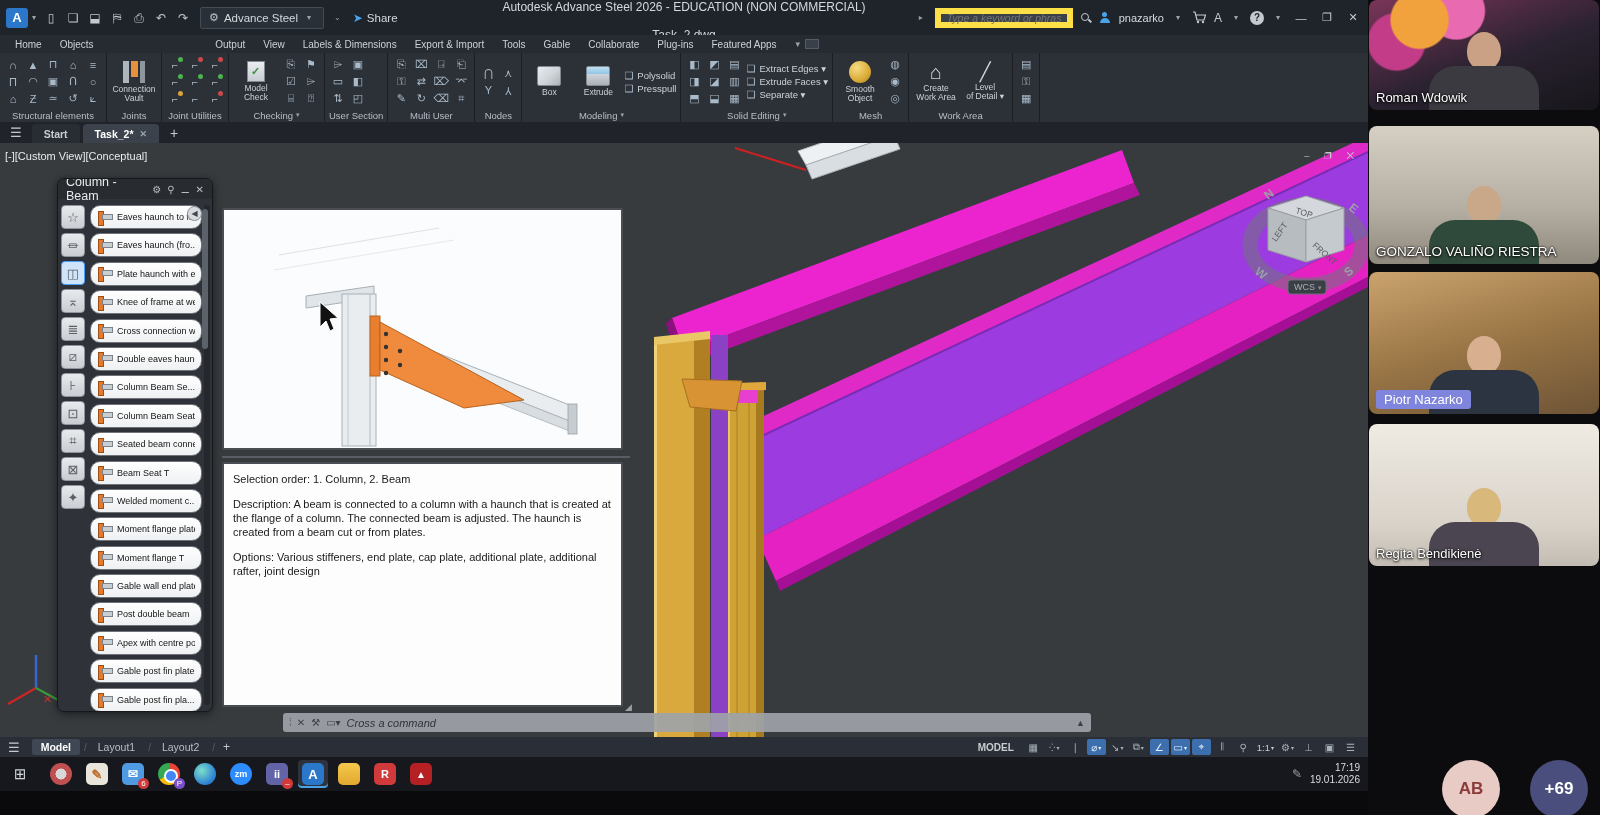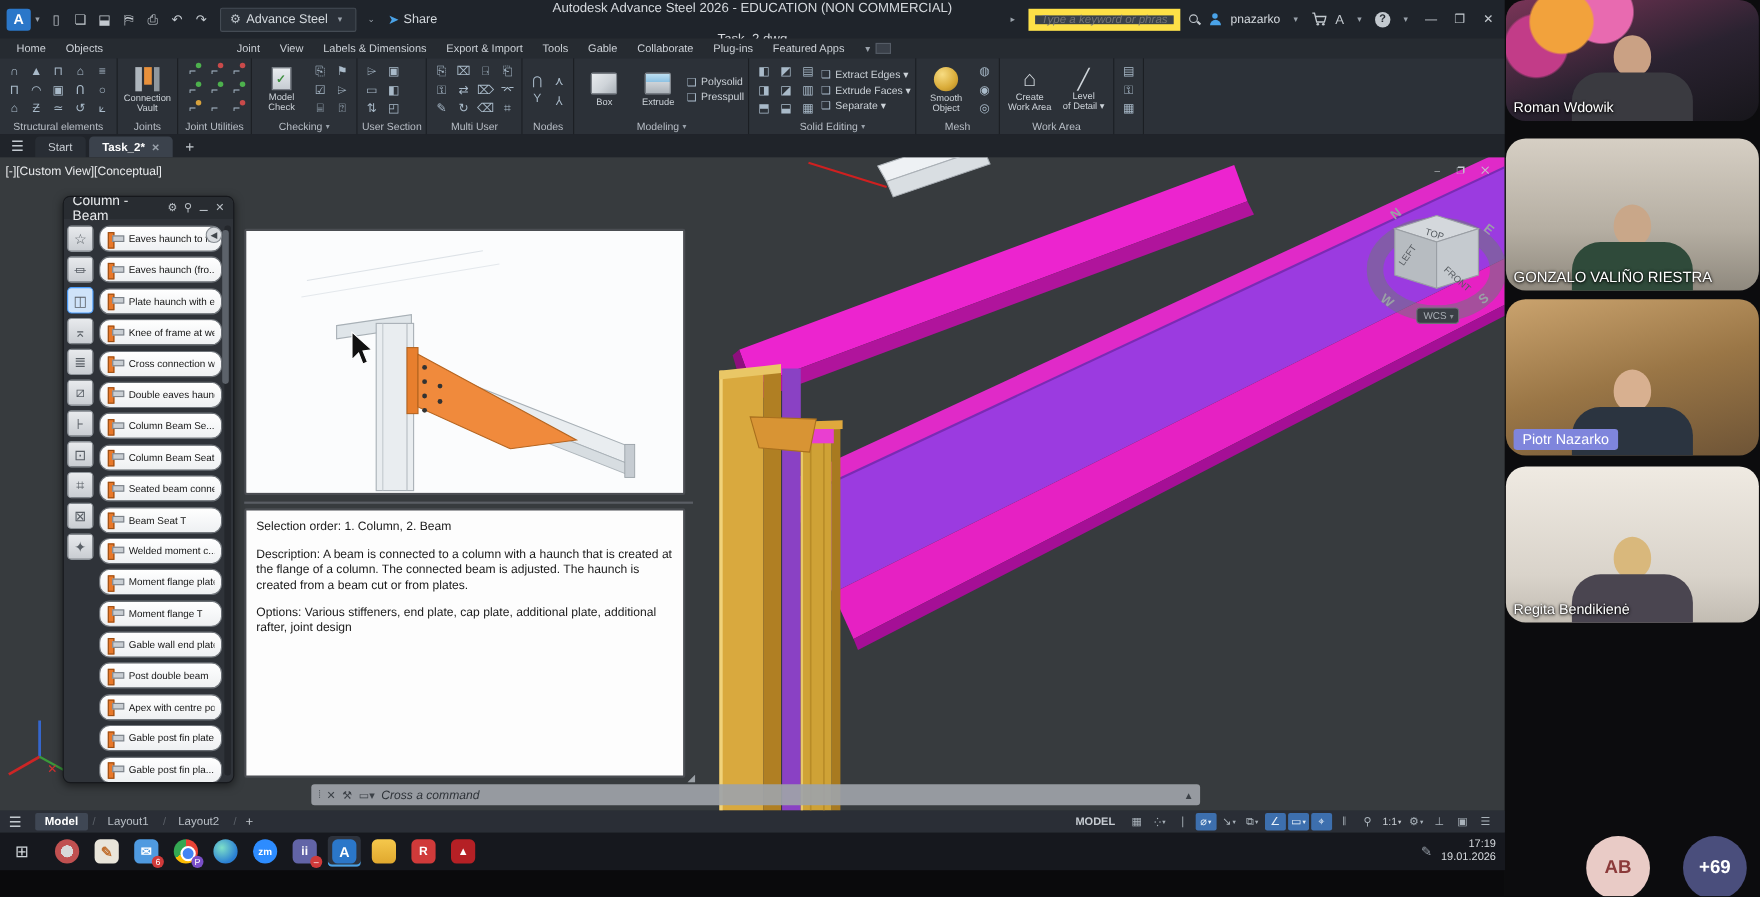--- a/index.html
+++ b/index.html
@@ -61,21 +61,21 @@
   .i-vault .b2 { width:7px; height:16px; background:#e8913c; }
   .i-vault .b3 { width:6px; height:22px; background:#8f979e; }
   .i-page { width:18px; height:21px; background:linear-gradient(180deg,#e9edf0,#c6ccd2); border:1px solid #82888f; position:relative; }
   .i-page::after { content:"✓"; position:absolute; left:3px; top:3px; font-size:11px; color:#3d8f3d; font-weight:bold; }
   .i-house { font-size:20px; color:#cfd5da; line-height:20px; }
   .i-slash { font-size:18px; color:#cfd5da; line-height:18px; }
 
   
   .ftabs { position:absolute; left:0; top:122px; width:1368px; height:21px; background:#20242a; display:flex; align-items:flex-end; padding-left:4px; }
   .fham { color:#c3c9cf; font-size:13px; padding:0 10px 3px 6px; }
-  .ft { height:19px; display:flex; align-items:center; gap:6px; padding:0 12px; font-size:10.5px; color:#c7ccd2; background:#282d34; border-radius:4px 4px 0 0; margin-right:3px; }
+  .ft { height:19px; display:flex; align-items:center; gap:6px; padding:0 12px; font-size:10.5px; color:#c7ccd2; background:#282d34; border-radius:4px 4px 0 0; margin-right:3px;font-weight:bold; }
   .ft.act { background:#3b424c; color:#fff; font-weight:bold; }
   .ft .x { font-size:9px; color:#9aa2ab; }
   .ftadd { color:#c3c9cf; font-size:14px; padding:0 8px 2px 8px; }
 
   
   .viewport { position:absolute; left:0; top:143px; width:1368px; height:594px; background:#373b3e; overflow:hidden; }
   #scene { position:absolute; left:0; top:0; }
   .vplabel { position:absolute; left:5px; top:7px; font-size:11px; color:#e8eaec;text-align:center; }
   .vpctl { position:absolute; right:8px; top:7px; font-size:10px; color:#c3c8cd; letter-spacing:6px; }
 
@@ -147,21 +147,21 @@
   .badge { position:absolute; right:-1px; bottom:-1px; min-width:11px; height:11px; border-radius:6px; background:#d03a3a; color:#fff; font-size:8px; display:flex; align-items:center; justify-content:center; padding:0 2px; }
   .badge.p { background:#7a4fc9; }
   .tb-clock { margin-left:auto; display:flex; align-items:center; gap:8px; }
   .penic { color:#9aa2ab; font-size:12px; }
   .clock { text-align:right; font-size:10px; color:#d8dce0; line-height:12px; }
 
   .bottom-black { position:absolute; left:0; top:791px; width:1368px; height:24px; background:#0a0a0c; }
 
   
   .videos { position:absolute; left:1368px; top:0; width:232px; height:815px; background:#0c0c0e; overflow:hidden; }
-  .tile { position:absolute; left:1px; width:230px; border-radius:18px; overflow:hidden; }
+  .tile { position:absolute; left:1px; width:230px; border-radius:8px; overflow:hidden; }
   .pname { position:absolute; left:7px; bottom:5px; font-size:13px; color:#fff; text-shadow:0 1px 3px #000, 0 0 2px #000; white-space:nowrap; }
   .pname.badge-blue { background:#7f85dc; padding:2px 8px; border-radius:3px; text-shadow:none; }
   .pname.caps { font-size:13.5px; }
   .person { position:absolute; left:50%; transform:translateX(-50%); bottom:0; width:130px; height:78px; }
   .person .head { position:absolute; left:50%; transform:translateX(-50%); top:0; width:34px; height:38px; border-radius:50% 50% 46% 46%; }
   .person .bodyy { position:absolute; left:50%; transform:translateX(-50%); top:34px; width:110px; height:46px; border-radius:26px 26px 0 0; }
   .bg-roman { background:radial-gradient(circle at 22% 18%,#f2a23c 0 14%,transparent 15%),radial-gradient(circle at 38% 10%,#e86ab0 0 16%,transparent 17%),radial-gradient(circle at 12% 38%,#c23c88 0 13%,transparent 14%),linear-gradient(160deg,#7a3558 0%,#2a2230 55%,#17161b 100%); }
   .bg-gonzalo { background:linear-gradient(180deg,#d6cfc4 0%,#b5aea2 60%,#8f897e 100%); }
   .bg-piotr { background:linear-gradient(165deg,#caa36e 0%,#9a7646 50%,#6e5436 100%); }
   .bg-regita { background:linear-gradient(180deg,#efeae2 0%,#d9d3ca 70%,#c2bcb2 100%); }
@@ -223,21 +223,21 @@
         <span class="winbtn">—</span>
         <span class="winbtn">❐</span>
         <span class="winbtn">✕</span>
       </div>
     </div>
 
     <div class="menurow" id="menurow">
         <div class="mi">Home</div>
         <div class="mi">Objects</div>
         <div class="mi act">Extended Modeling</div>
-        <div class="mi">Joint</div>
+        <div class="mi">Output</div>
         <div class="mi">View</div>
         <div class="mi">Labels &amp; Dimensions</div>
         <div class="mi">Export &amp; Import</div>
         <div class="mi">Tools</div>
         <div class="mi">Gable</div>
         <div class="mi">Collaborate</div>
         <div class="mi">Plug-ins</div>
         <div class="mi">Featured Apps</div>
         <div class="menu-extra">
           <span>▾</span>

